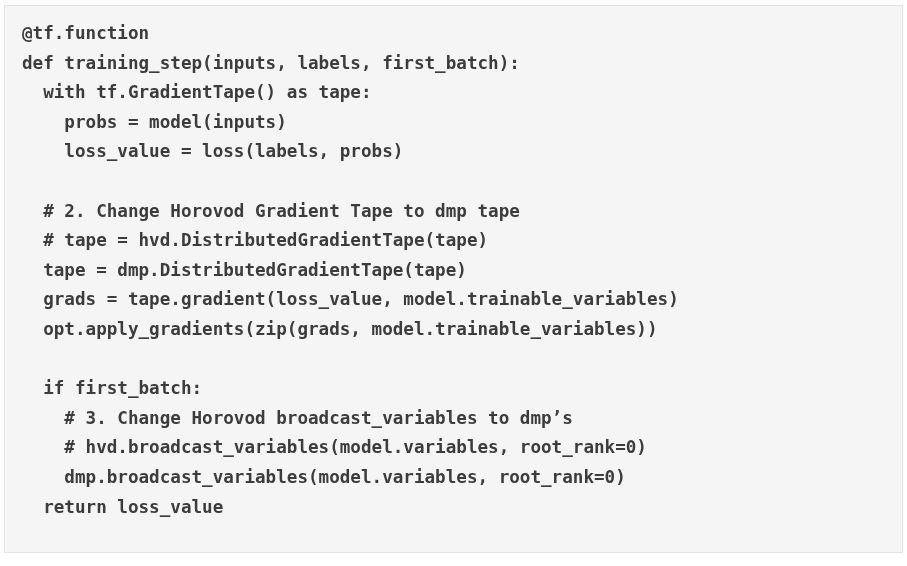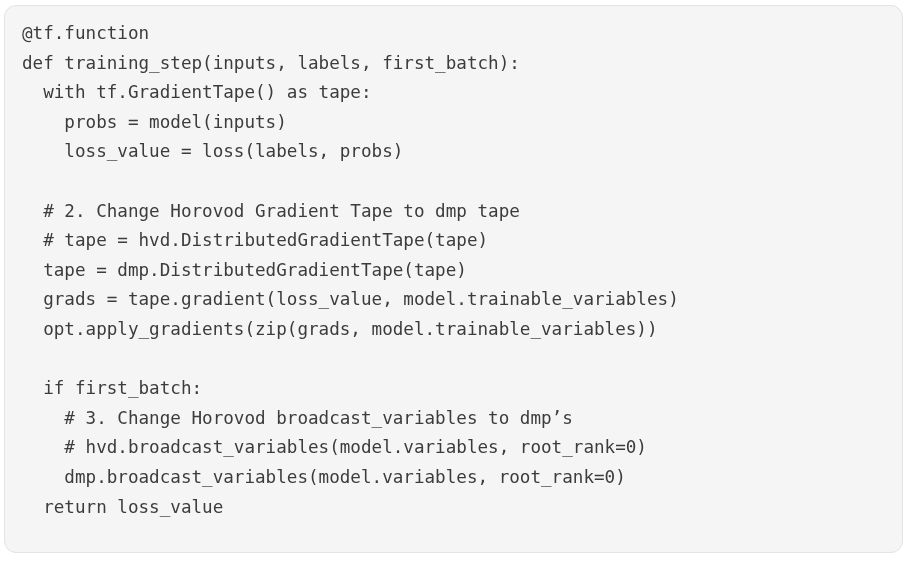--- a/index.html
+++ b/index.html
@@ -17,22 +17,23 @@
 
   #code-card {
     position: absolute;
     left: 4px;
     top: 5px;
     width: 899px;
     height: 548px;
     box-sizing: border-box;
     background: #f5f5f5;
     border: 1px solid #e3e3e3;
-    border-radius: 12px;
+    border-radius: 0;
     overflow: hidden;
+    font-weight: bold;
   }
 
   #code-block {
     position: absolute;
     left: 17px;
     top: 13px;
     margin: 0;
     padding: 0;
     font-family: "DejaVu Sans Mono", "Liberation Mono", monospace;
     font-size: 17.6px;

